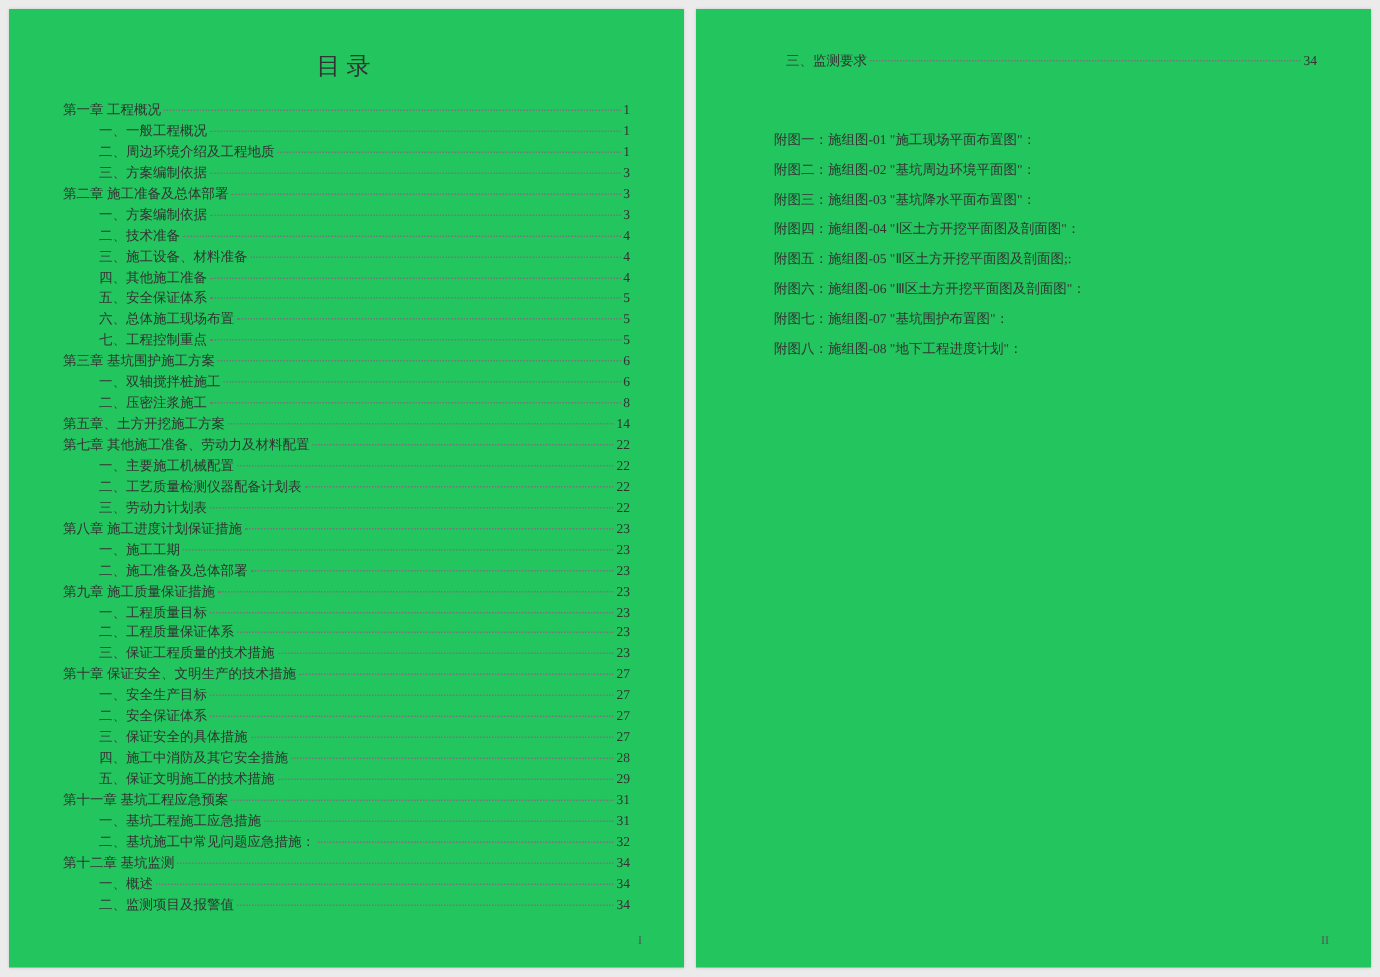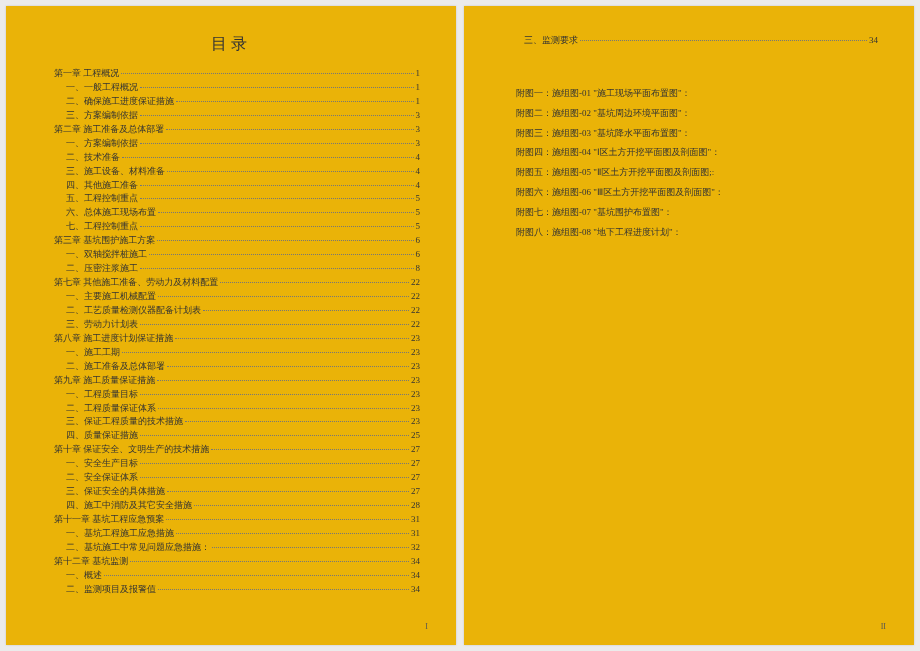--- a/index.html
+++ b/index.html
@@ -8,41 +8,41 @@
       height: 651px;
       background: #ebebeb;
       font-family: "SimSun", "宋体", serif;
       font-size: 9px;
       color: #333;
       display: flex;
       gap: 8px;
       padding: 6px;
     }
     .page {
-      background: #eab308;
+      background: #22c55e;
       flex: 1;
       padding: 28px 36px 20px 36px;
       position: relative;
       box-shadow: 0 0 2px rgba(0,0,0,0.15);
       overflow: hidden;
     }
     .title {
       text-align: center;
       font-size: 16px;
       font-weight: normal;
       margin-bottom: 12px;
       letter-spacing: 4px;
     }
     .toc-line {
       display: flex;
       align-items: baseline;
       line-height: 1.55;
       white-space: nowrap;
     }
-    .toc-line.level-0 { margin-left: 12px; }
+    .toc-line.level-0 { margin-left: 0; }
     .toc-line.level-1 { margin-left: 24px; text-align: right; }
     .label { flex-shrink: 0; }
     .dots {
       flex: 1;
       border-bottom: 1px dotted #777;
       margin: 0 2px;
       transform: translateY(-2px);
       min-width: 8px;
     }
     .pg { flex-shrink: 0; }
@@ -70,21 +70,21 @@
         <span class="label">第一章  工程概况</span>
         <span class="dots"></span>
         <span class="pg">1</span>
       </div>
       <div class="toc-line level-1">
         <span class="label">一、一般工程概况</span>
         <span class="dots"></span>
         <span class="pg">1</span>
       </div>
       <div class="toc-line level-1">
-        <span class="label">二、确保施工进度保证措施</span>
+        <span class="label">二、周边环境介绍及工程地质</span>
         <span class="dots"></span>
         <span class="pg">1</span>
       </div>
       <div class="toc-line level-1">
         <span class="label">三、方案编制依据</span>
         <span class="dots"></span>
         <span class="pg">3</span>
       </div>
       <div class="toc-line level-0">
         <span class="label">第二章  施工准备及总体部署</span>
@@ -105,21 +105,21 @@
         <span class="label">三、施工设备、材料准备</span>
         <span class="dots"></span>
         <span class="pg">4</span>
       </div>
       <div class="toc-line level-1">
         <span class="label">四、其他施工准备</span>
         <span class="dots"></span>
         <span class="pg">4</span>
       </div>
       <div class="toc-line level-1">
-        <span class="label">五、工程控制重点</span>
+        <span class="label">五、安全保证体系</span>
         <span class="dots"></span>
         <span class="pg">5</span>
       </div>
       <div class="toc-line level-1">
         <span class="label">六、总体施工现场布置</span>
         <span class="dots"></span>
         <span class="pg">5</span>
       </div>
       <div class="toc-line level-1">
         <span class="label">七、工程控制重点</span>
@@ -135,20 +135,25 @@
         <span class="label">一、双轴搅拌桩施工</span>
         <span class="dots"></span>
         <span class="pg">6</span>
       </div>
       <div class="toc-line level-1">
         <span class="label">二、压密注浆施工</span>
         <span class="dots"></span>
         <span class="pg">8</span>
       </div>
       <div class="toc-line level-0">
+        <span class="label">第五章、土方开挖施工方案</span>
+        <span class="dots"></span>
+        <span class="pg">14</span>
+      </div>
+      <div class="toc-line level-0">
         <span class="label">第七章  其他施工准备、劳动力及材料配置</span>
         <span class="dots"></span>
         <span class="pg">22</span>
       </div>
       <div class="toc-line level-1">
         <span class="label">一、主要施工机械配置</span>
         <span class="dots"></span>
         <span class="pg">22</span>
       </div>
       <div class="toc-line level-1">
@@ -189,25 +194,20 @@
       <div class="toc-line level-1">
         <span class="label">二、工程质量保证体系</span>
         <span class="dots"></span>
         <span class="pg">23</span>
       </div>
       <div class="toc-line level-1">
         <span class="label">三、保证工程质量的技术措施</span>
         <span class="dots"></span>
         <span class="pg">23</span>
       </div>
-      <div class="toc-line level-1">
-        <span class="label">四、质量保证措施</span>
-        <span class="dots"></span>
-        <span class="pg">25</span>
-      </div>
       <div class="toc-line level-0">
         <span class="label">第十章   保证安全、文明生产的技术措施</span>
         <span class="dots"></span>
         <span class="pg">27</span>
       </div>
       <div class="toc-line level-1">
         <span class="label">一、安全生产目标</span>
         <span class="dots"></span>
         <span class="pg">27</span>
       </div>
@@ -218,20 +218,25 @@
       </div>
       <div class="toc-line level-1">
         <span class="label">三、保证安全的具体措施</span>
         <span class="dots"></span>
         <span class="pg">27</span>
       </div>
       <div class="toc-line level-1">
         <span class="label">四、施工中消防及其它安全措施</span>
         <span class="dots"></span>
         <span class="pg">28</span>
+      </div>
+      <div class="toc-line level-1">
+        <span class="label">五、保证文明施工的技术措施</span>
+        <span class="dots"></span>
+        <span class="pg">29</span>
       </div>
       <div class="toc-line level-0">
         <span class="label">第十一章  基坑工程应急预案</span>
         <span class="dots"></span>
         <span class="pg">31</span>
       </div>
       <div class="toc-line level-1">
         <span class="label">一、基坑工程施工应急措施</span>
         <span class="dots"></span>
         <span class="pg">31</span>

